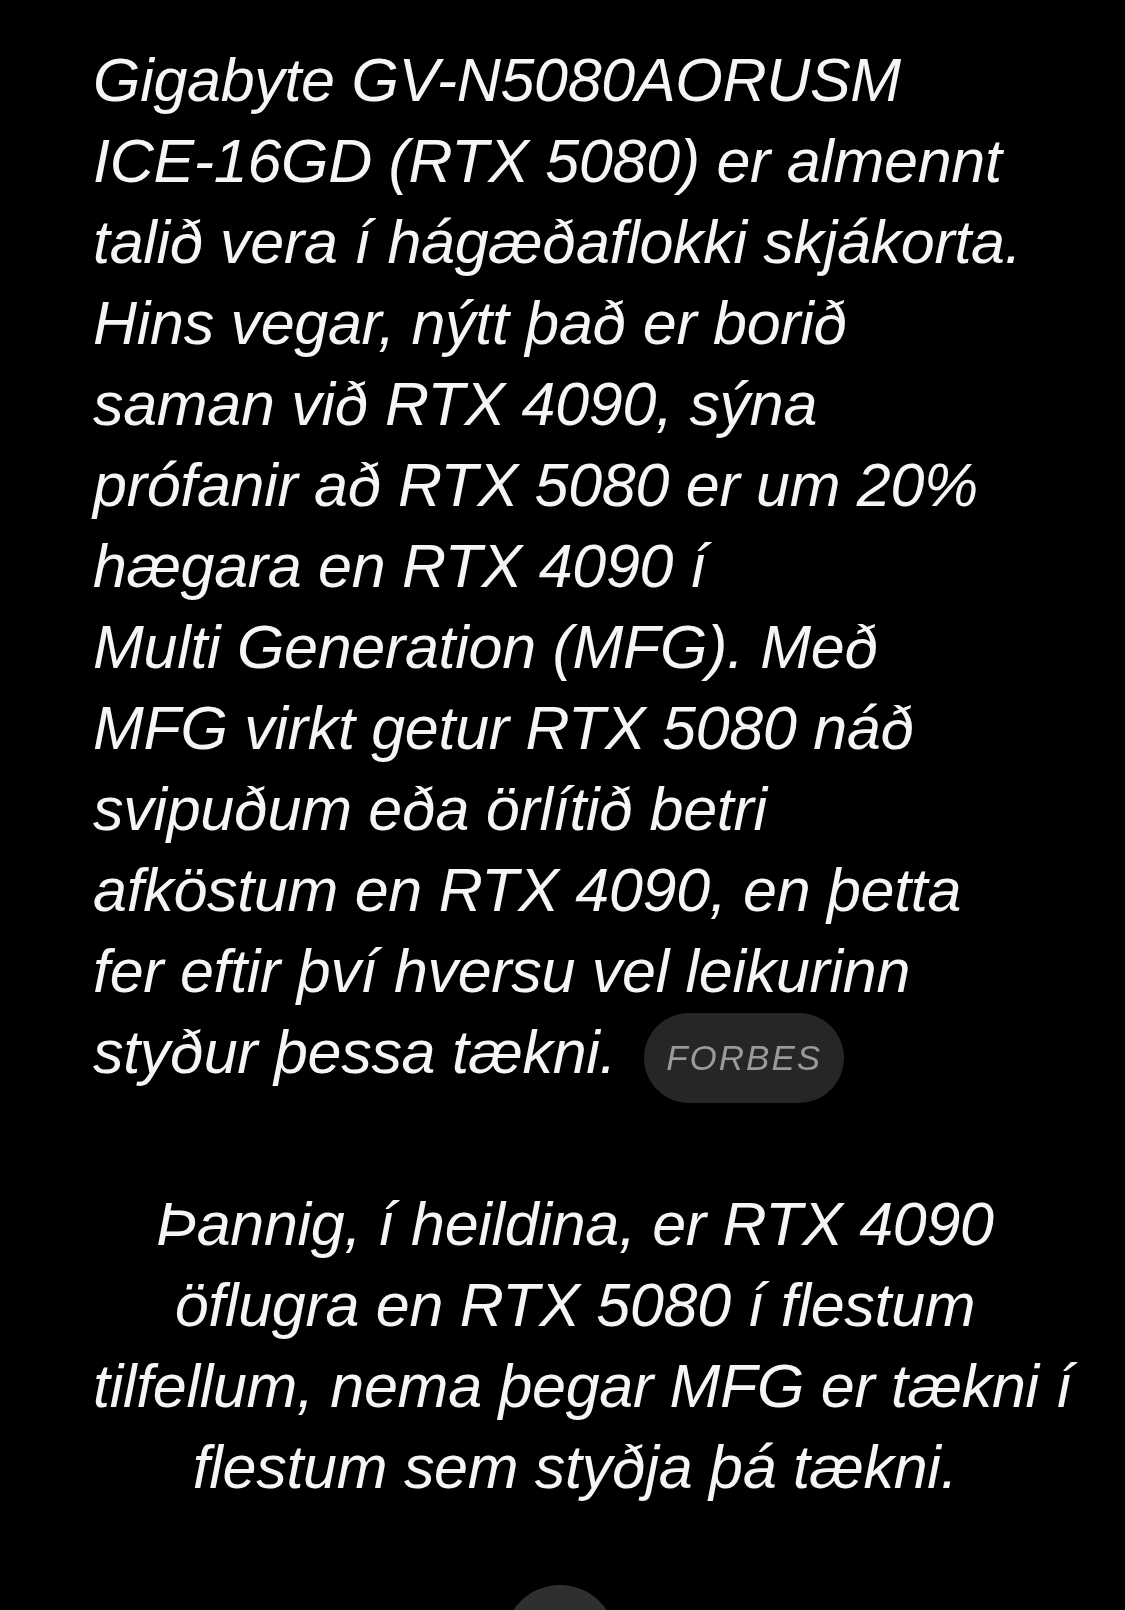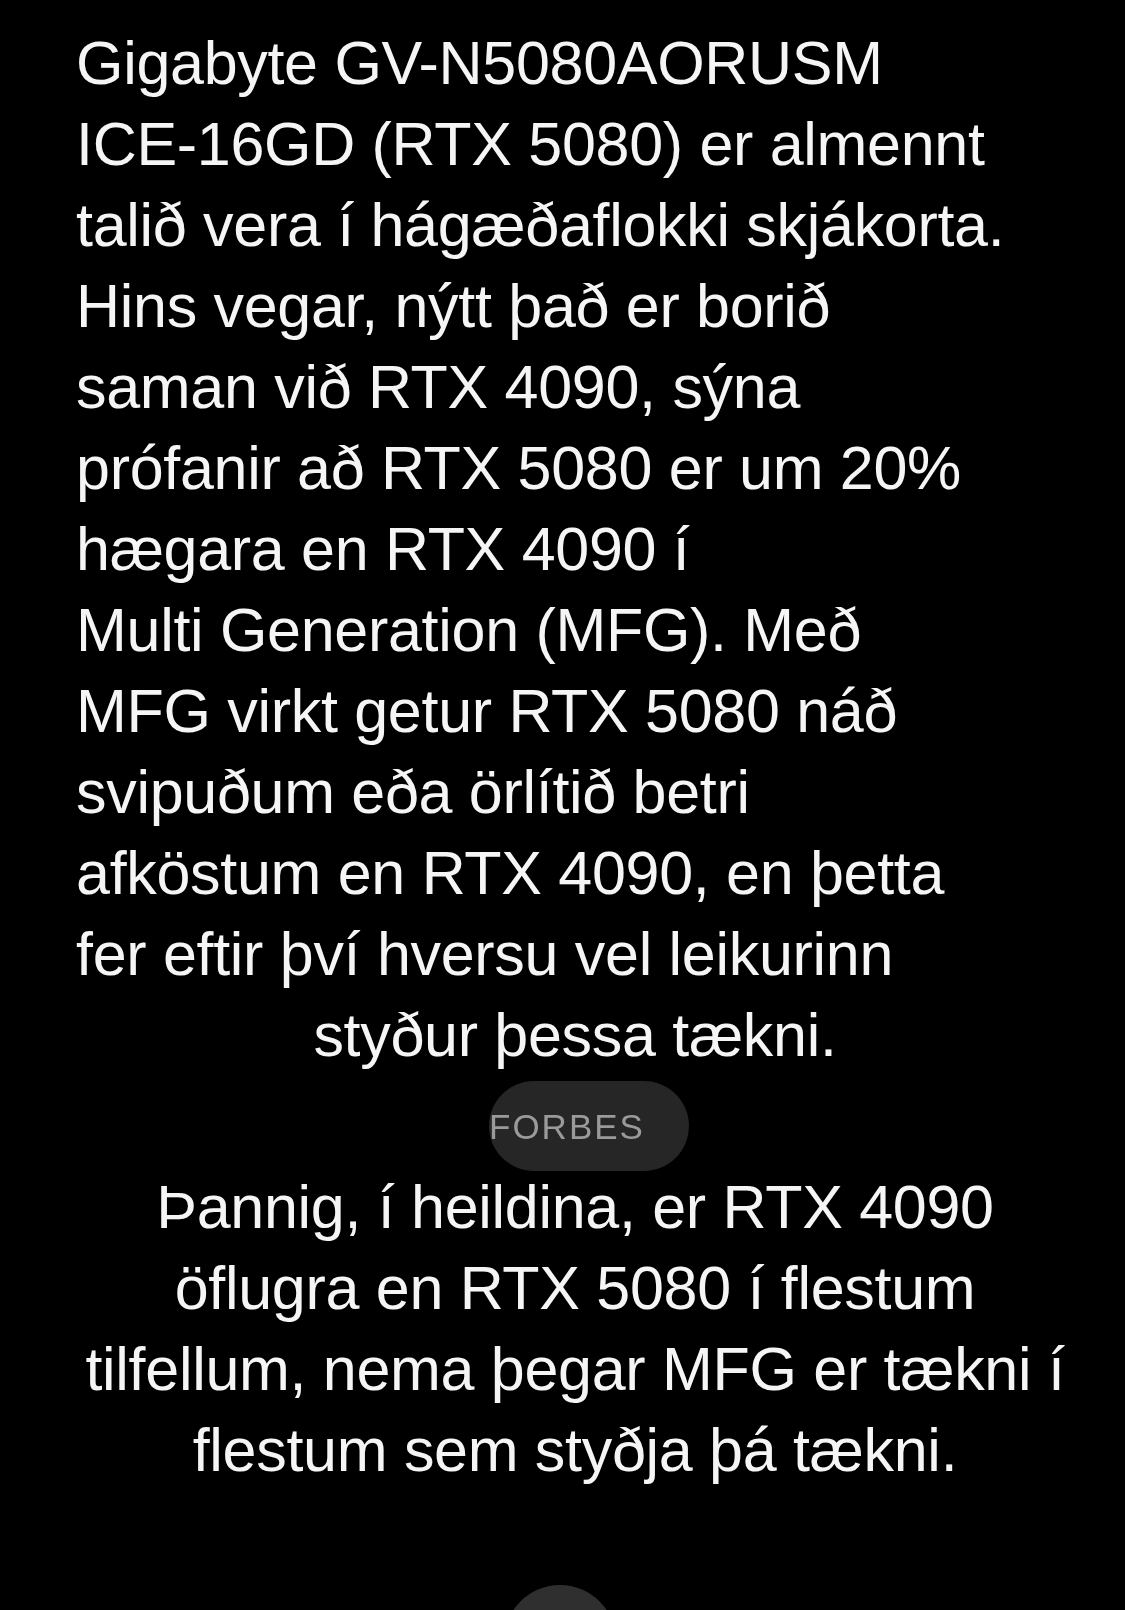--- a/index.html
+++ b/index.html
@@ -19,39 +19,40 @@
     left: 75px;
     top: 22px;
     width: 1000px;
     color: var(--text_color, #f5f5f5);
     font-size: 61px;
     line-height: 81px;
     letter-spacing: -0.3px;
     font-weight: 400;
   }
   .para {
-    margin: 1px;
+    margin: 18px;
+    font-style: italic;
   }
   .para-2 {
     margin-top: 91px;
     text-align: center;
   }
   .line {
     display: block;
     white-space: nowrap;
   }
   .line-with-citation {
     display: flex;
     align-items: center;
     height: 81px;
-    flex-direction: column;
   }
   .citation-pill {
     display: inline-flex;
     align-items: center;
+    justify-content: center;
     margin-left: 28px;
     width: 200px;
     height: 90px;
     border-radius: 45px;
     background: var(--pill_background, #262626);
     border: none;
     position: relative;
     top: 5px;
     flex: 0 0 auto;
     cursor: pointer;

